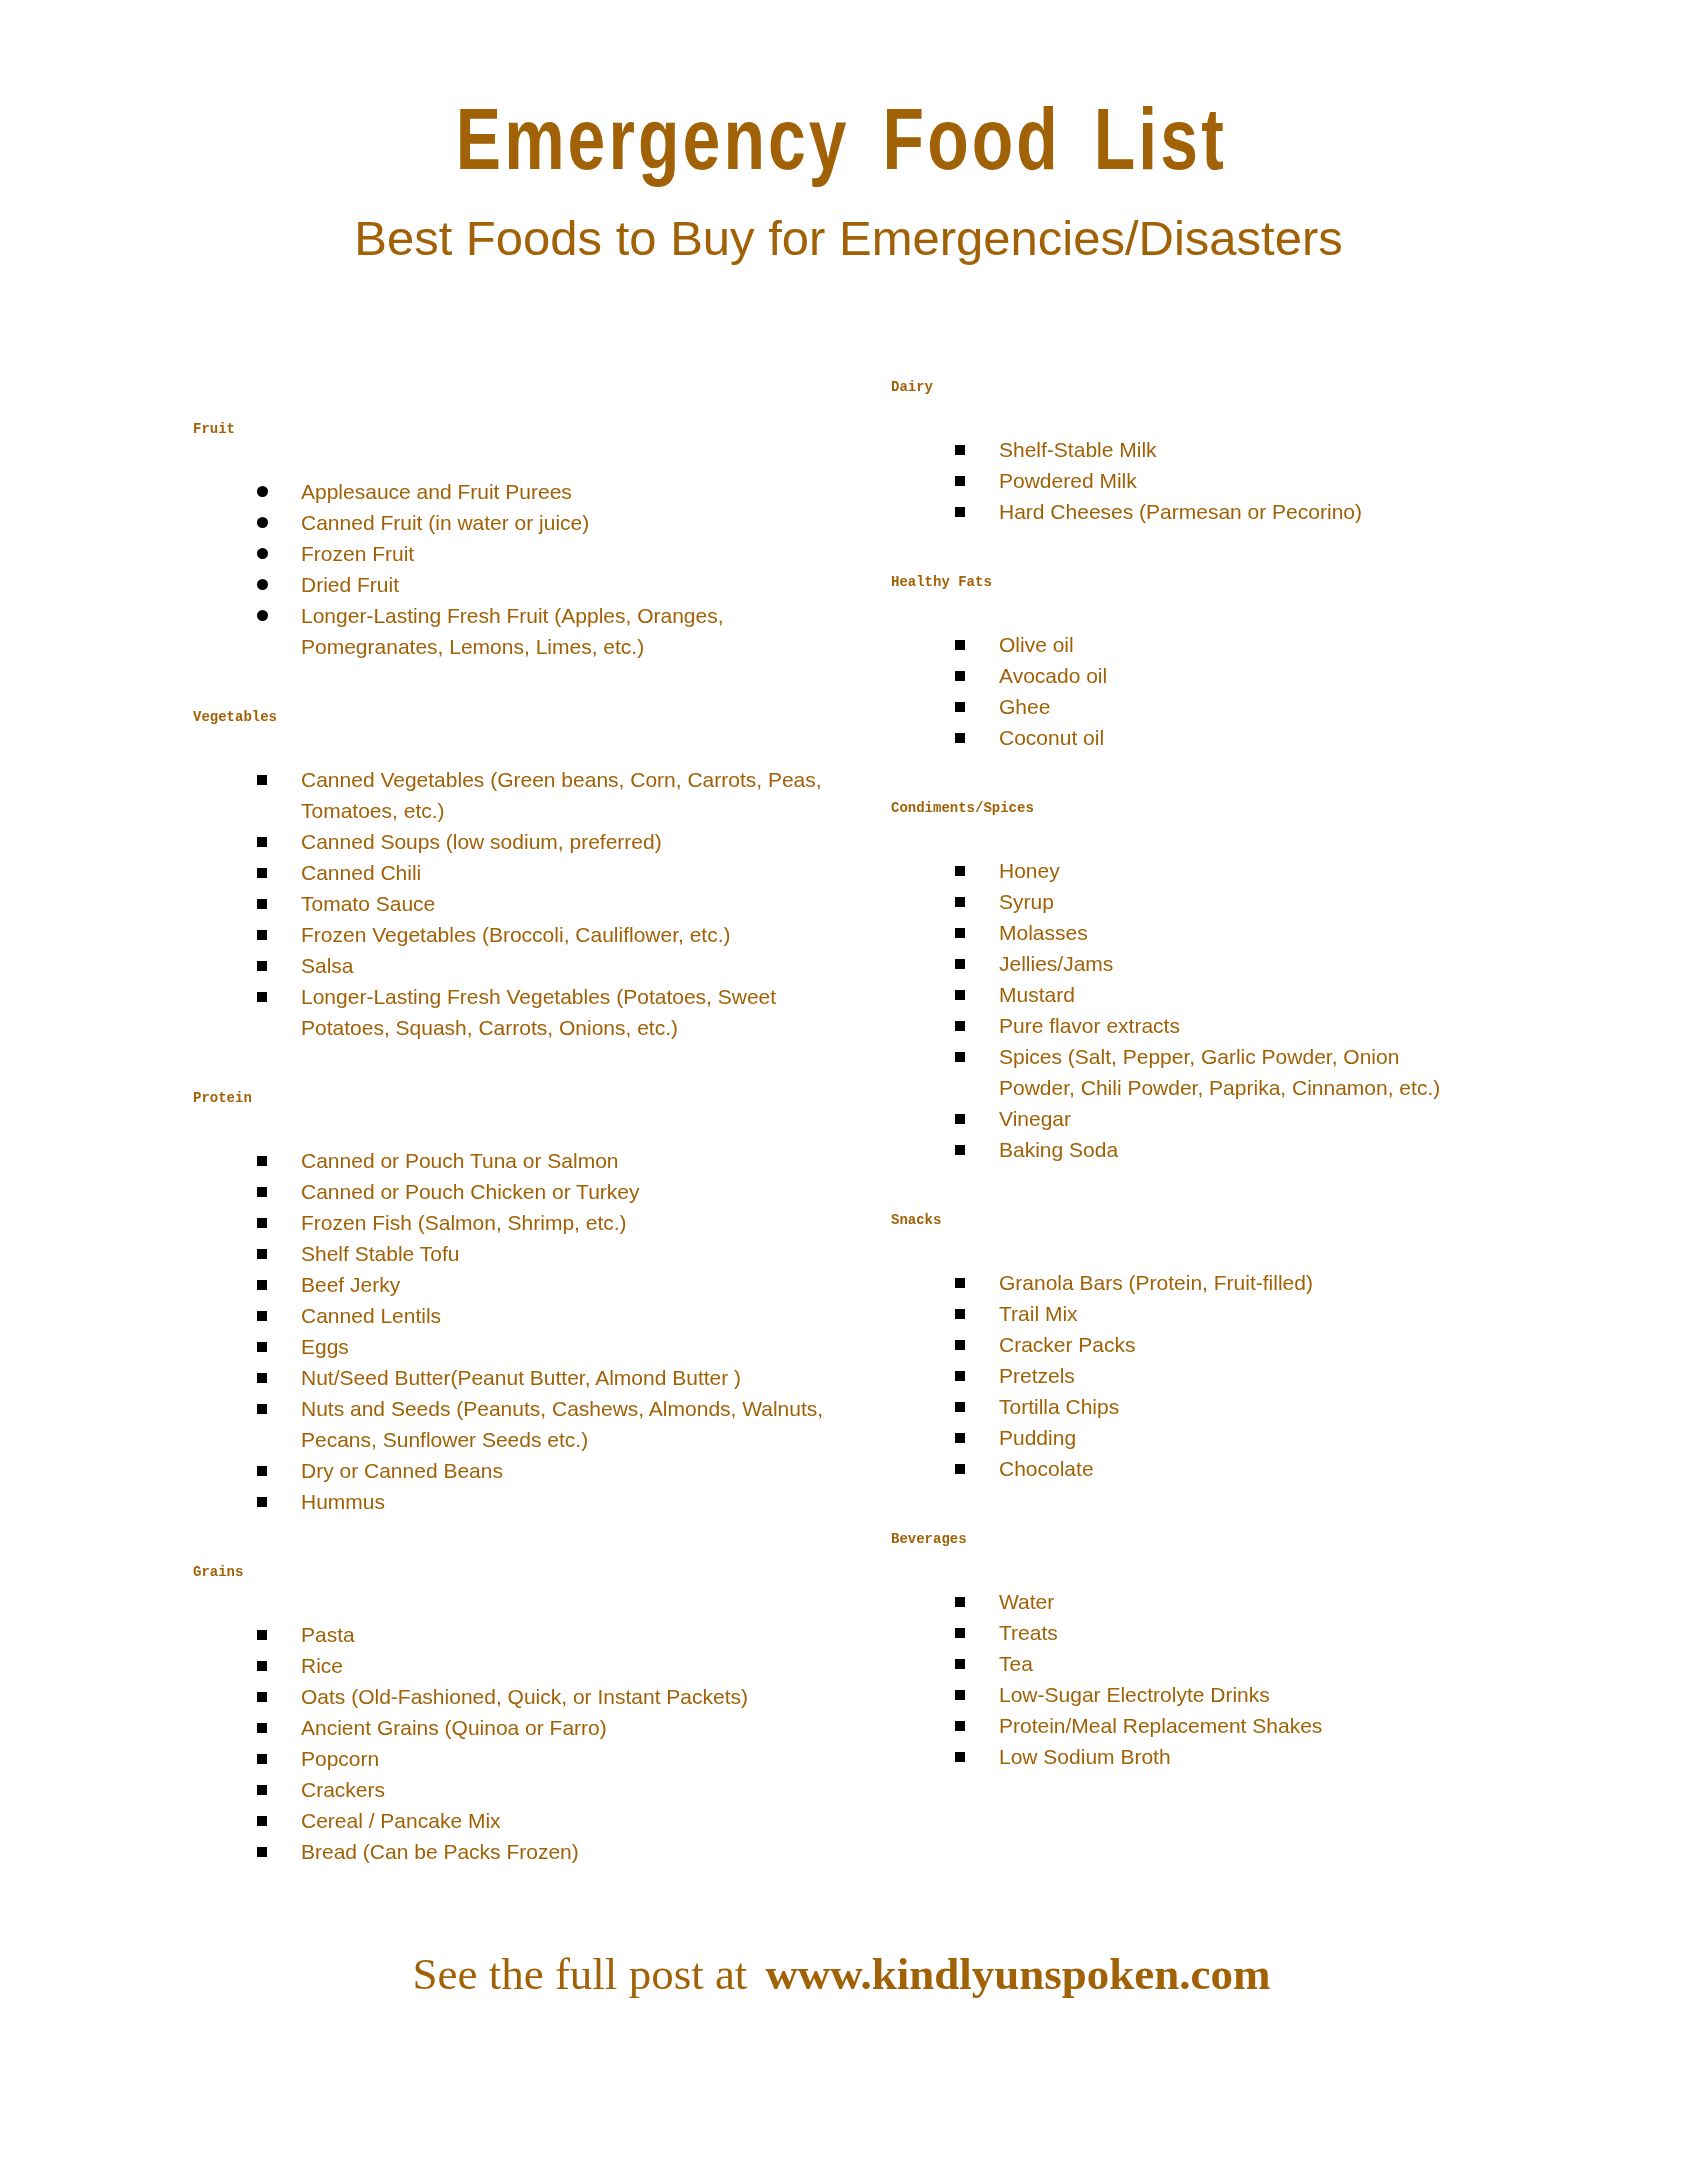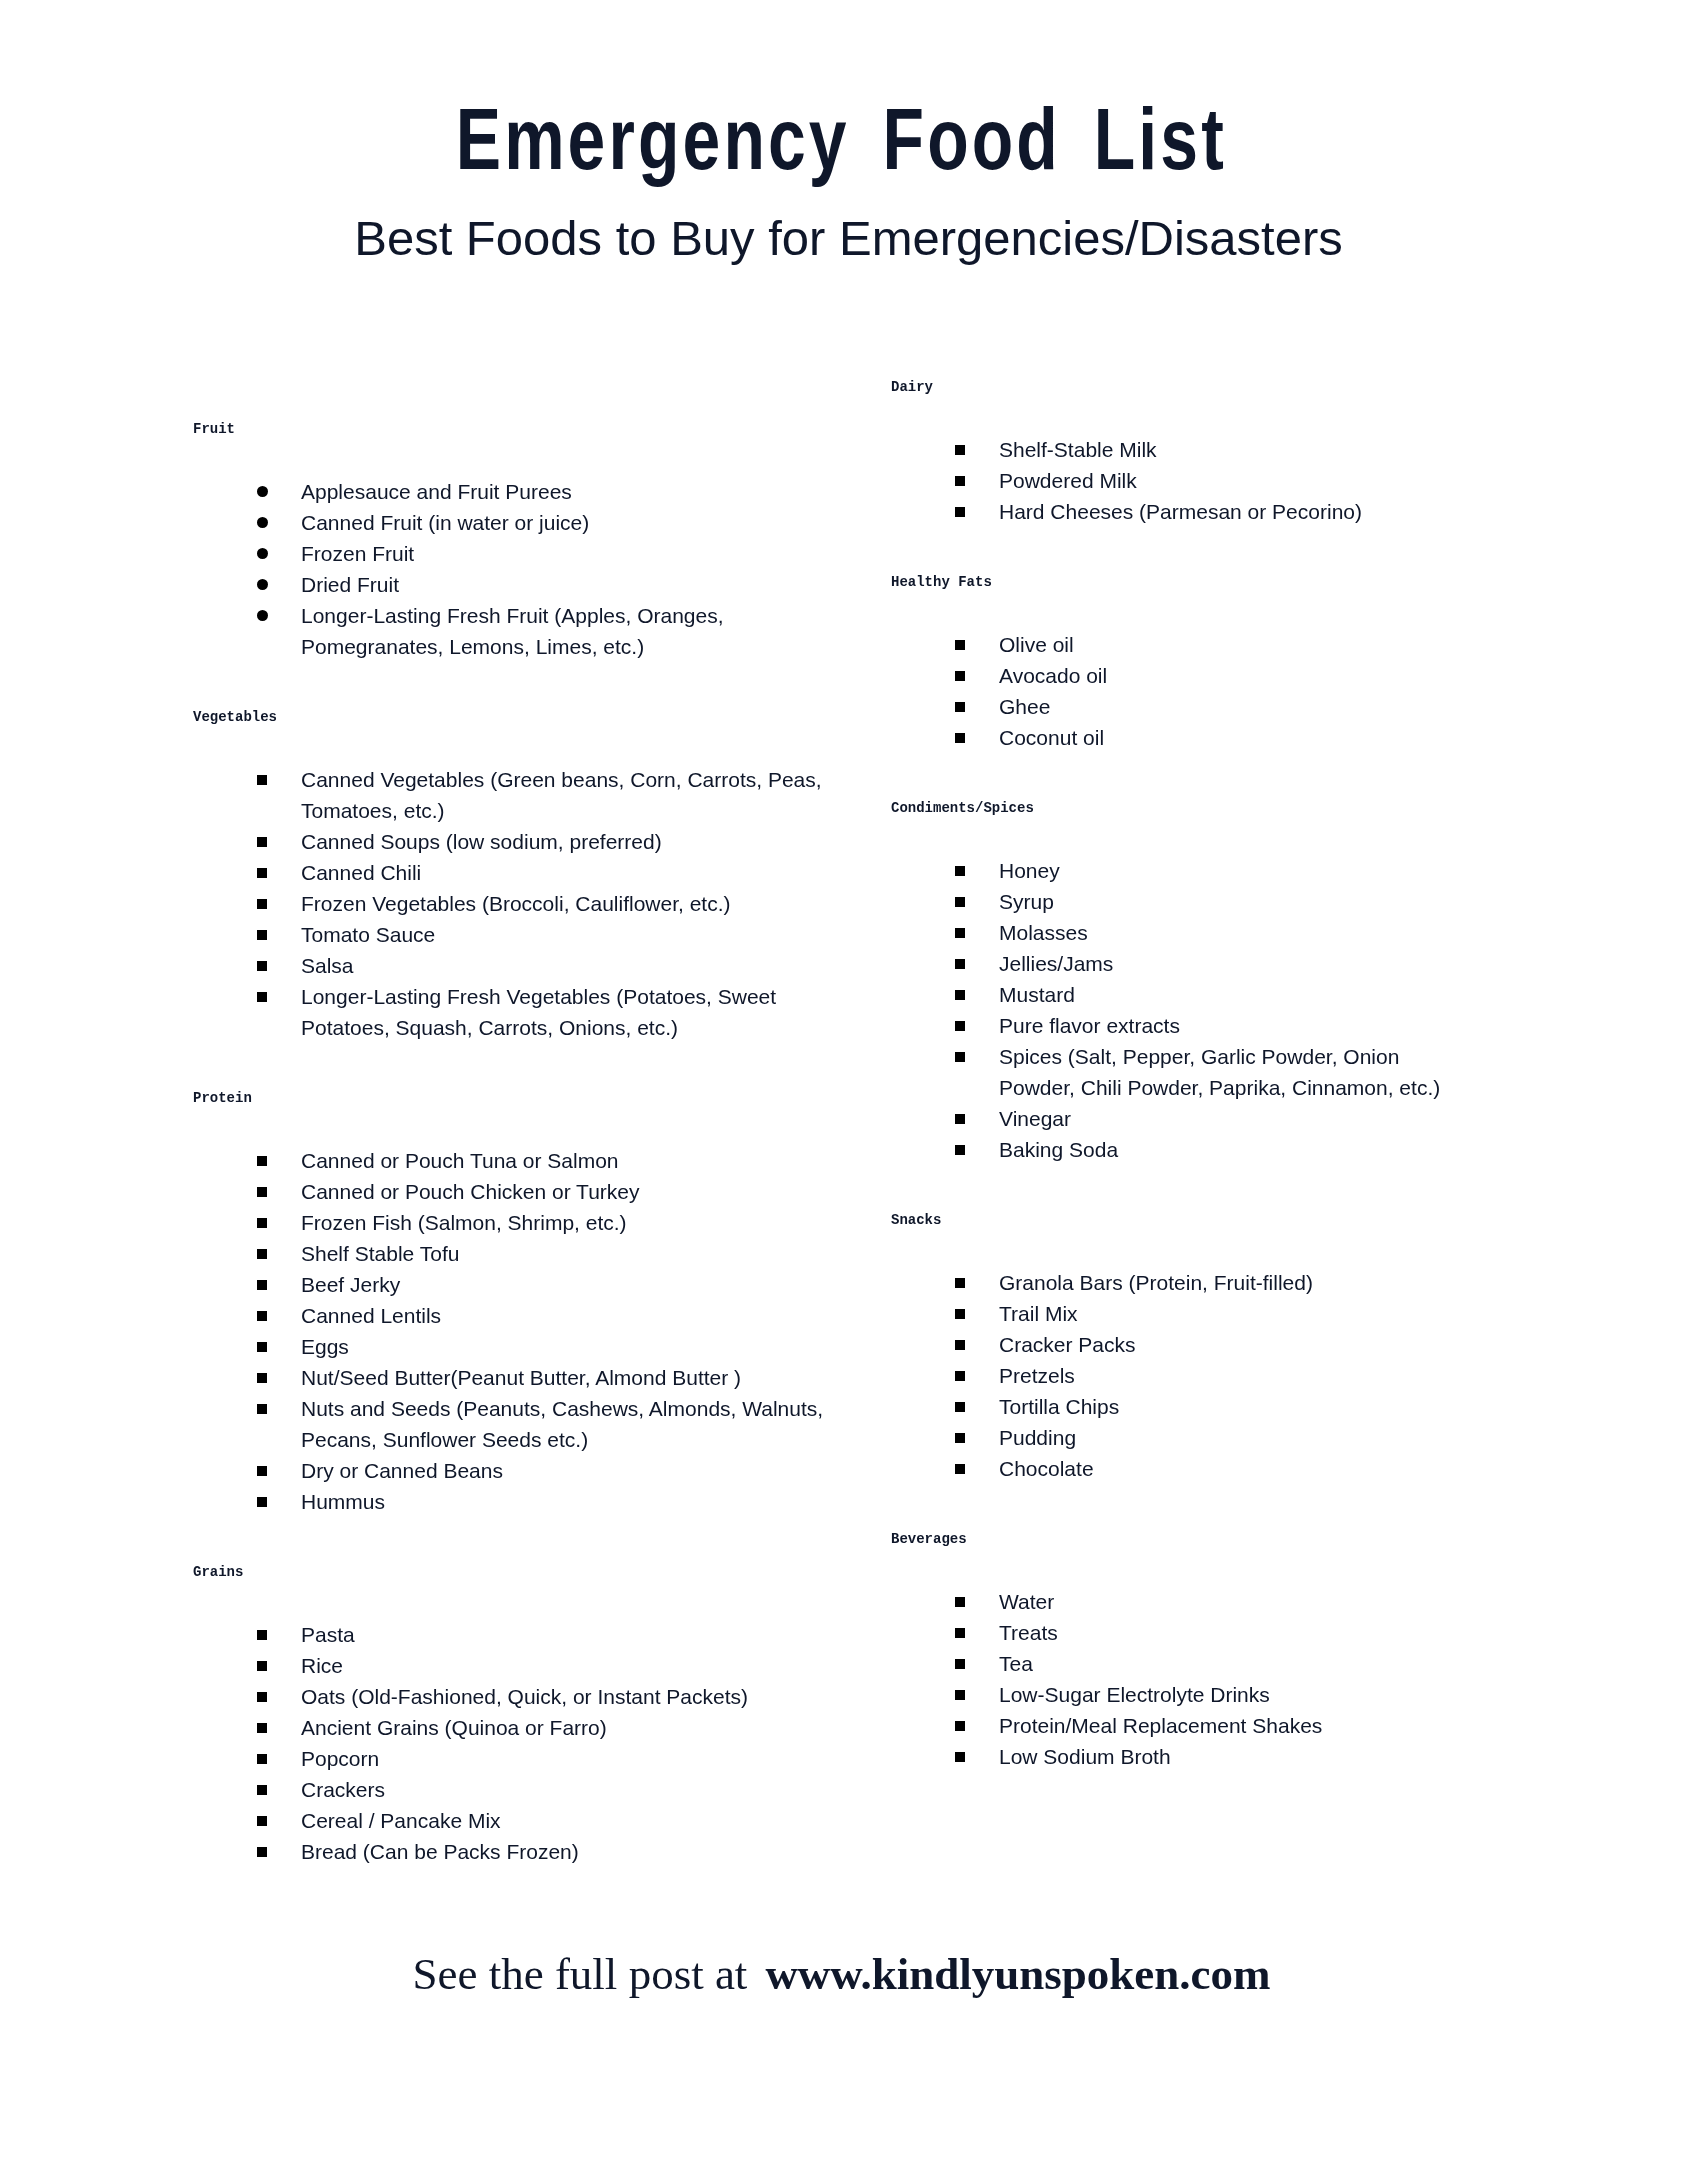--- a/index.html
+++ b/index.html
@@ -1,17 +1,17 @@
 <!DOCTYPE html>
 <html><head>
 <meta charset="utf-8">
 <style>
   html,body{margin:0;padding:0;background:#fff;}
   .page{position:relative;width:1683px;height:2178px;background:#ffffff;
-        font-family:"Liberation Sans",sans-serif;color:#0f172a;overflow:hidden;}
+        font-family:"Liberation Sans",sans-serif;color:#a16207;overflow:hidden;}
   .header{text-align:center;padding-top:95px;}
   .title{display:inline-block;font-size:87px;font-weight:bold;line-height:1;
          letter-spacing:4px;word-spacing:14px;white-space:nowrap;
          transform:scaleX(0.78);transform-origin:center;margin:0;}
   .subtitle{margin:30px 0 0 14px;font-size:49px;font-weight:400;line-height:1.1;}
   .columns{position:absolute;left:193px;top:369px;display:flex;align-items:flex-start;}
   .col-left{width:639px;margin-right:59px;padding-top:42px;}
   .col-right{width:579px;}
   .sec{margin:0 0 40px 0;}
   .sec-heading{font-size:14px;line-height:31px;font-weight:bold;margin:3px 0 31px 0;font-family:Liberation Mono, monospace;}
@@ -44,22 +44,22 @@
             <li>Dried Fruit</li>
             <li>Longer-Lasting Fresh Fruit (Apples, Oranges, Pomegranates, Lemons, Limes, etc.)</li>
           </ul>
         </section>
         <section class="sec">
           <h3 class="sec-heading">Vegetables</h3>
           <ul class="items square">
             <li>Canned Vegetables (Green beans, Corn, Carrots, Peas, Tomatoes, etc.)</li>
             <li>Canned Soups (low sodium, preferred)</li>
             <li>Canned Chili</li>
+            <li>Tomato Sauce</li>
             <li>Frozen Vegetables (Broccoli, Cauliflower, etc.)</li>
-            <li>Tomato Sauce</li>
             <li>Salsa</li>
             <li>Longer-Lasting Fresh Vegetables (Potatoes, Sweet Potatoes, Squash, Carrots, Onions, etc.)</li>
           </ul>
         </section>
         <section class="sec">
           <h3 class="sec-heading">Protein</h3>
           <ul class="items square">
             <li>Canned or Pouch Tuna or Salmon</li>
             <li>Canned or Pouch Chicken or Turkey</li>
             <li>Frozen Fish (Salmon, Shrimp, etc.)</li>

